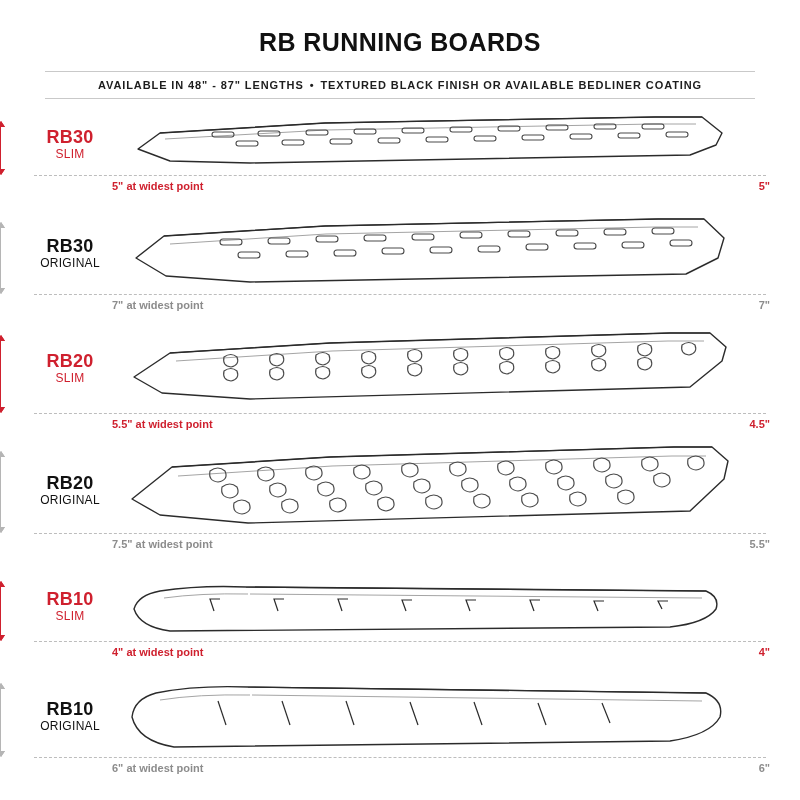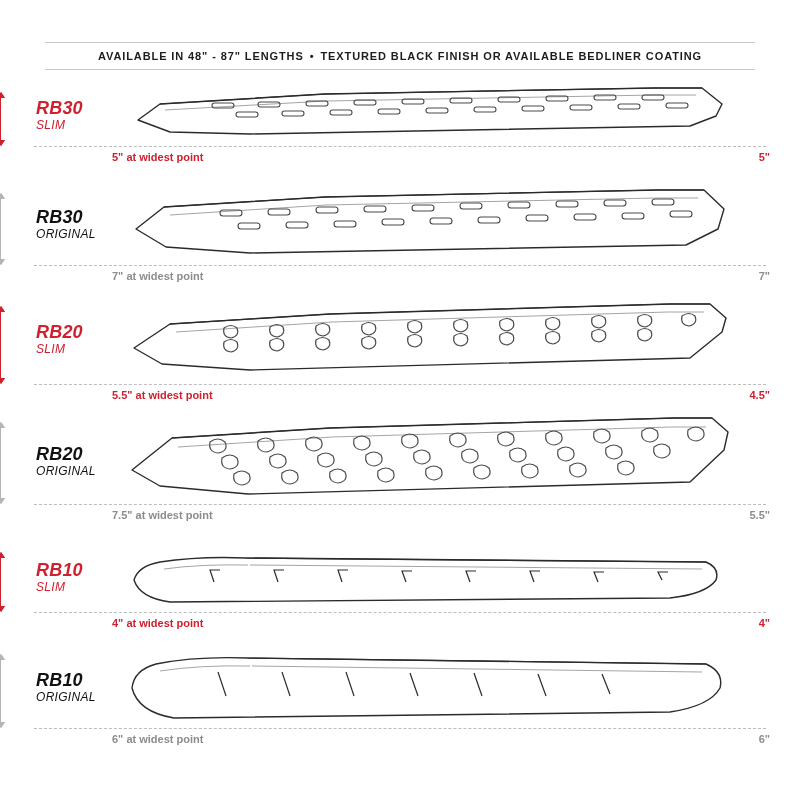--- a/index.html
+++ b/index.html
@@ -76,24 +76,23 @@
   .baseline {
     position: absolute;
     left: 34px;
     right: 34px;
     border-top: 1px dashed #bdbdbd;
   }
 
   
   .label {
     position: absolute;
-    left: 36px;
+    left: 30px;
     width: 80px;
-    text-align: left;
-    font-style: italic;
+    text-align: center;
   }
   .label .model {
     font-size: 18px;
     font-weight: bold;
     line-height: 20px;
     letter-spacing: 0.2px;
   }
   .label .variant {
     font-size: 12px;
     line-height: 15px;
@@ -152,20 +151,21 @@
     top: 0;
   }
   svg { display: block; }
 </style>
 </head>
 <body>
 
 <div class="page">
 
   <div class="header">
+    <h1 class="title">RB RUNNING BOARDS</h1>
     <div class="subtitle-rule-top"></div>
     <div class="subtitle">
       <span>AVAILABLE IN 48" - 87" LENGTHS</span><span class="dot">•</span><span>TEXTURED BLACK FINISH OR AVAILABLE BEDLINER COATING</span>
     </div>
     <div class="subtitle-rule-bottom"></div>
   </div>
 
   <div class="rows">
 
     <div class="row">

